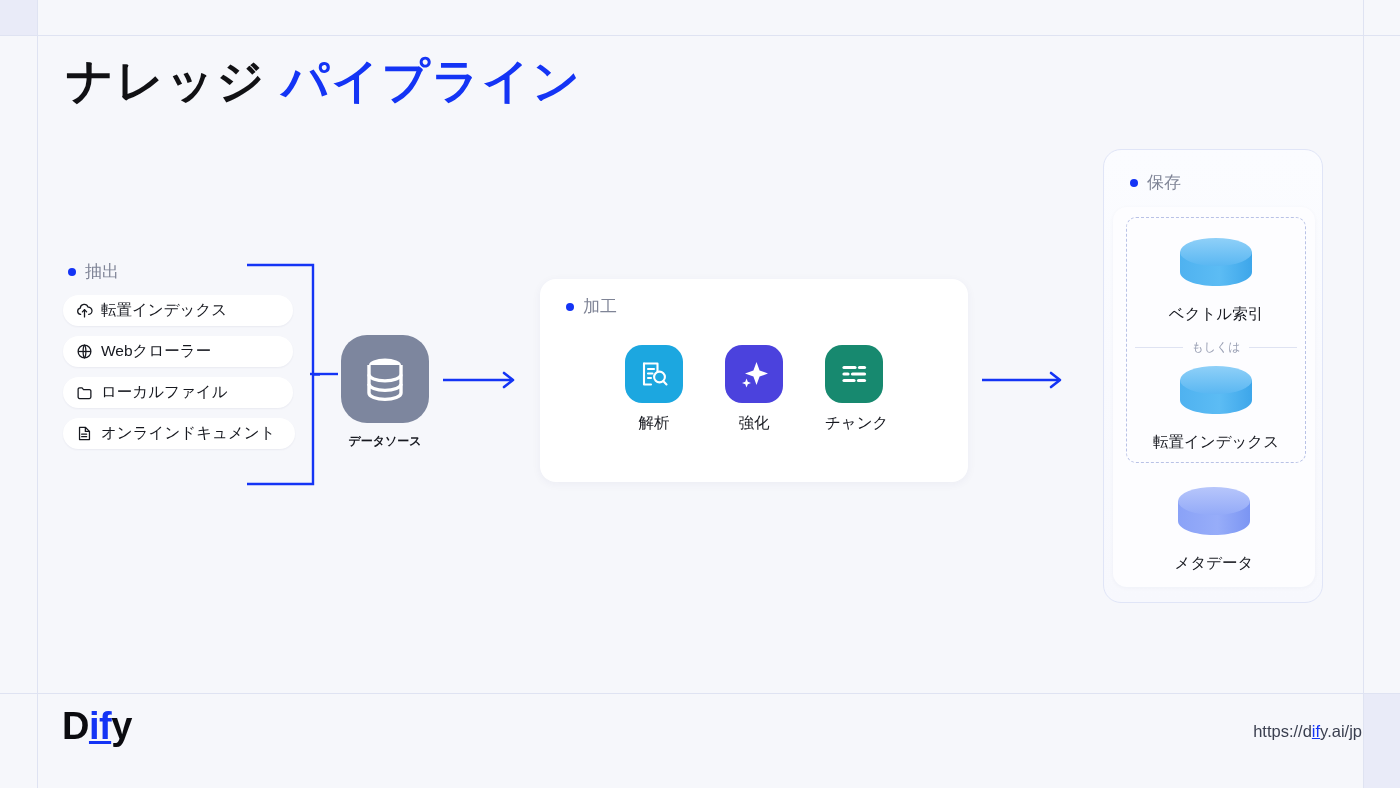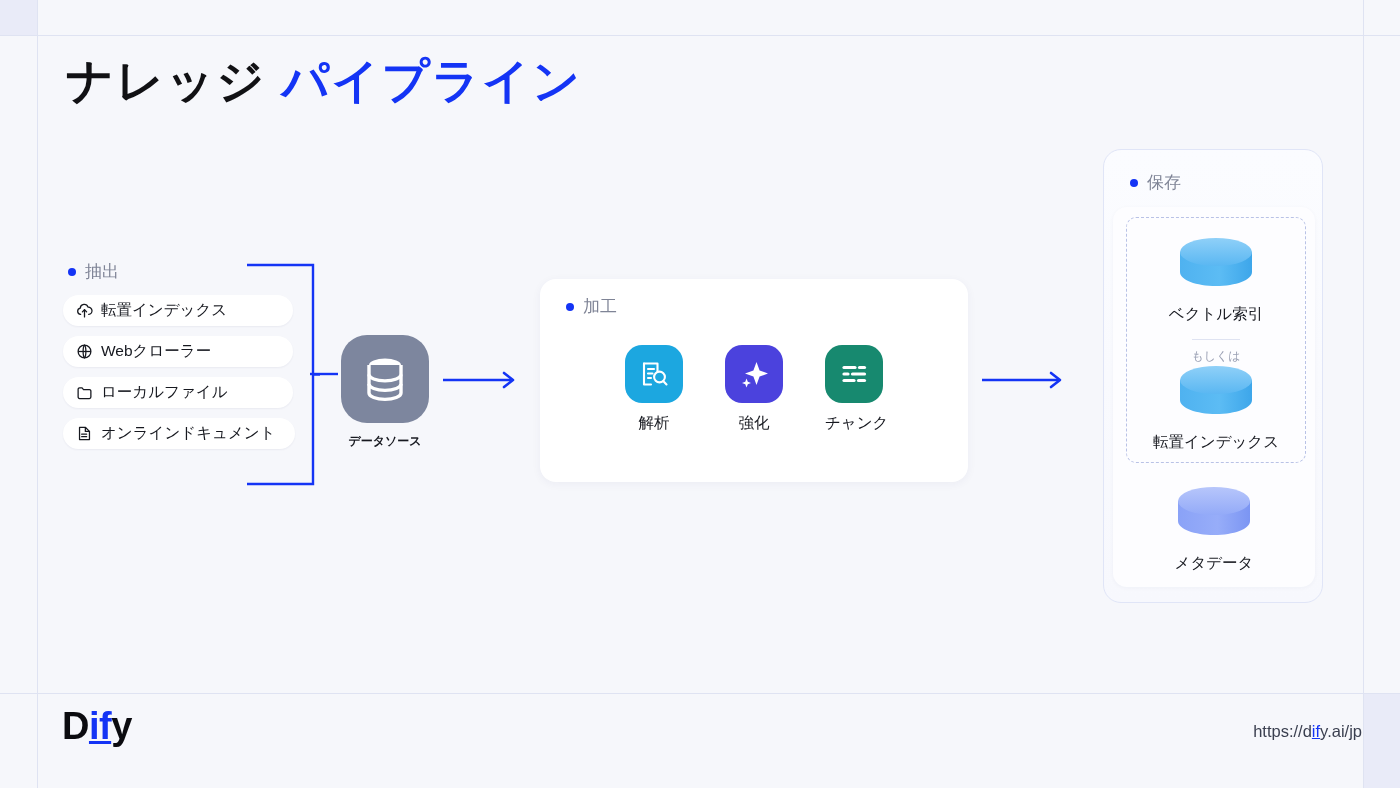--- a/index.html
+++ b/index.html
@@ -301,21 +301,21 @@
                     <stop offset="100%" stop-color="#3da6ea"></stop>
                 </linearGradient>
               </defs>
               <path d="M5 18 v20 c0 8 16.1 14 36 14 s36-6 36-14 V18 z" fill="url(#cylBody1)"></path>
               <ellipse cx="41" cy="18" rx="36" ry="14" fill="url(#cylTop1)"></ellipse>
             </svg>
           </span>
           <div class="cyl-label">ベクトル索引</div>
         </div>
 
-        <div class="divider-or" style="position:absolute;left:0;right:0;top:121px;flex-direction:column;">
+        <div class="divider-or" style="position:absolute;left:0;right:0;top:121px;">
           <span class="line"></span>
           <span>もしくは</span>
           <span class="line"></span>
         </div>
 
         <div class="cyl-item" style="position:absolute;left:0;right:0;top:144px;">
           <span>
             <svg width="82" height="58" viewBox="0 0 82 58">
               <defs>
                 <linearGradient id="cylTop2" x1="0" y1="0" x2="0" y2="1">

